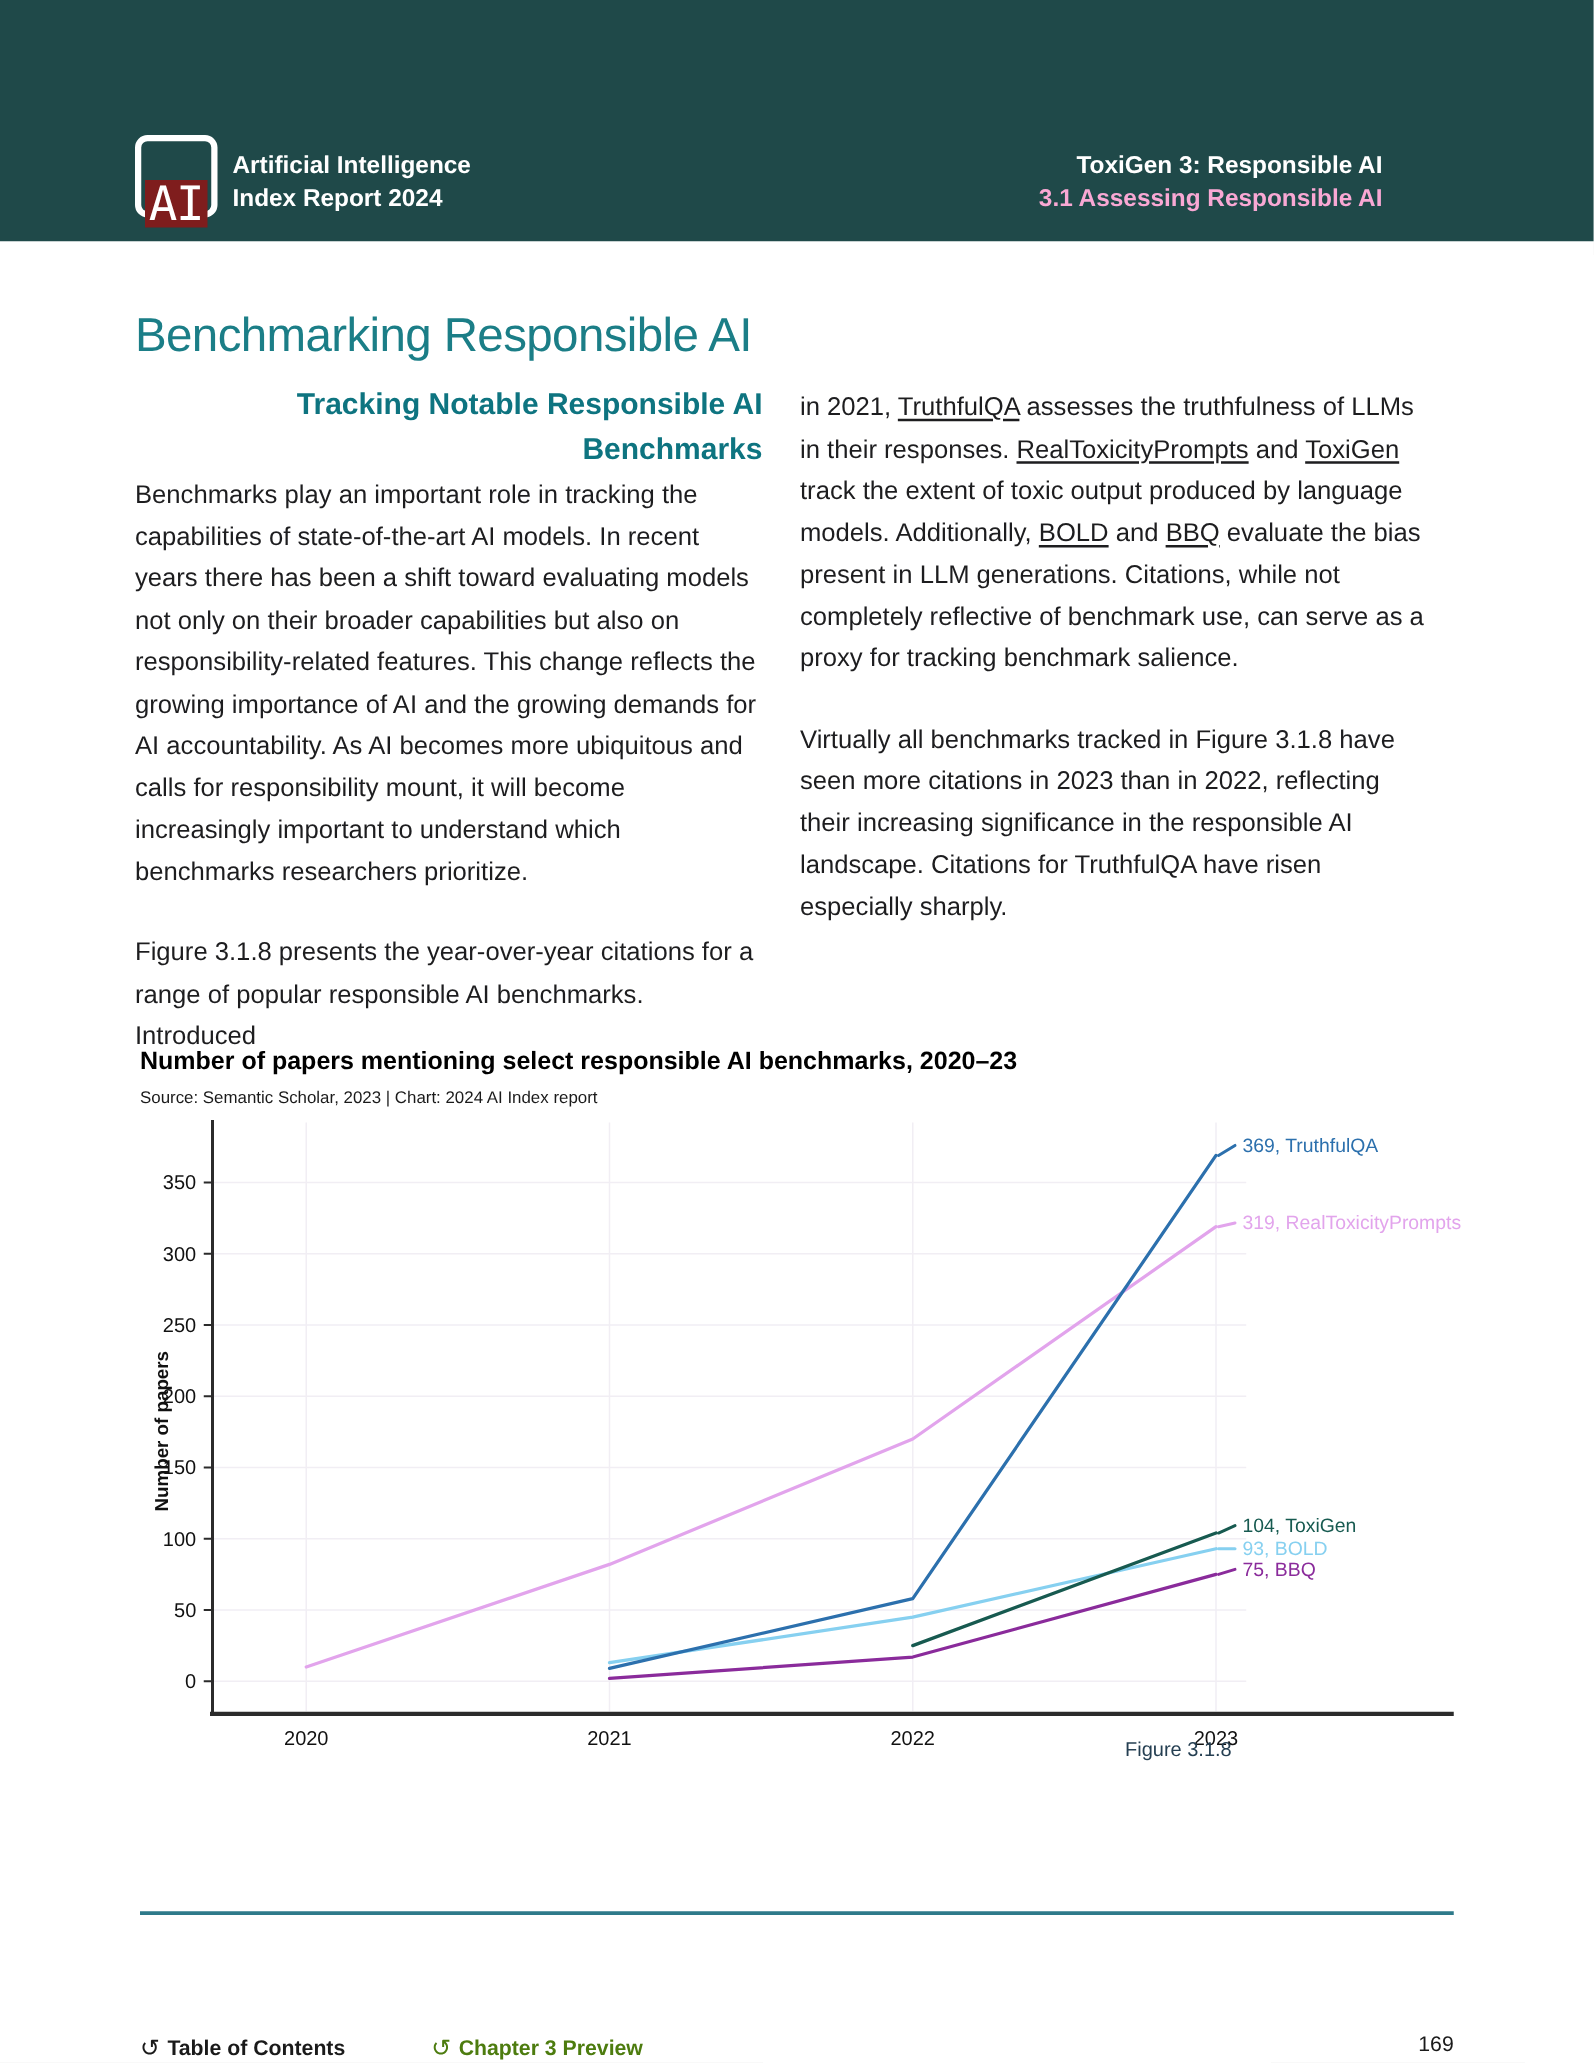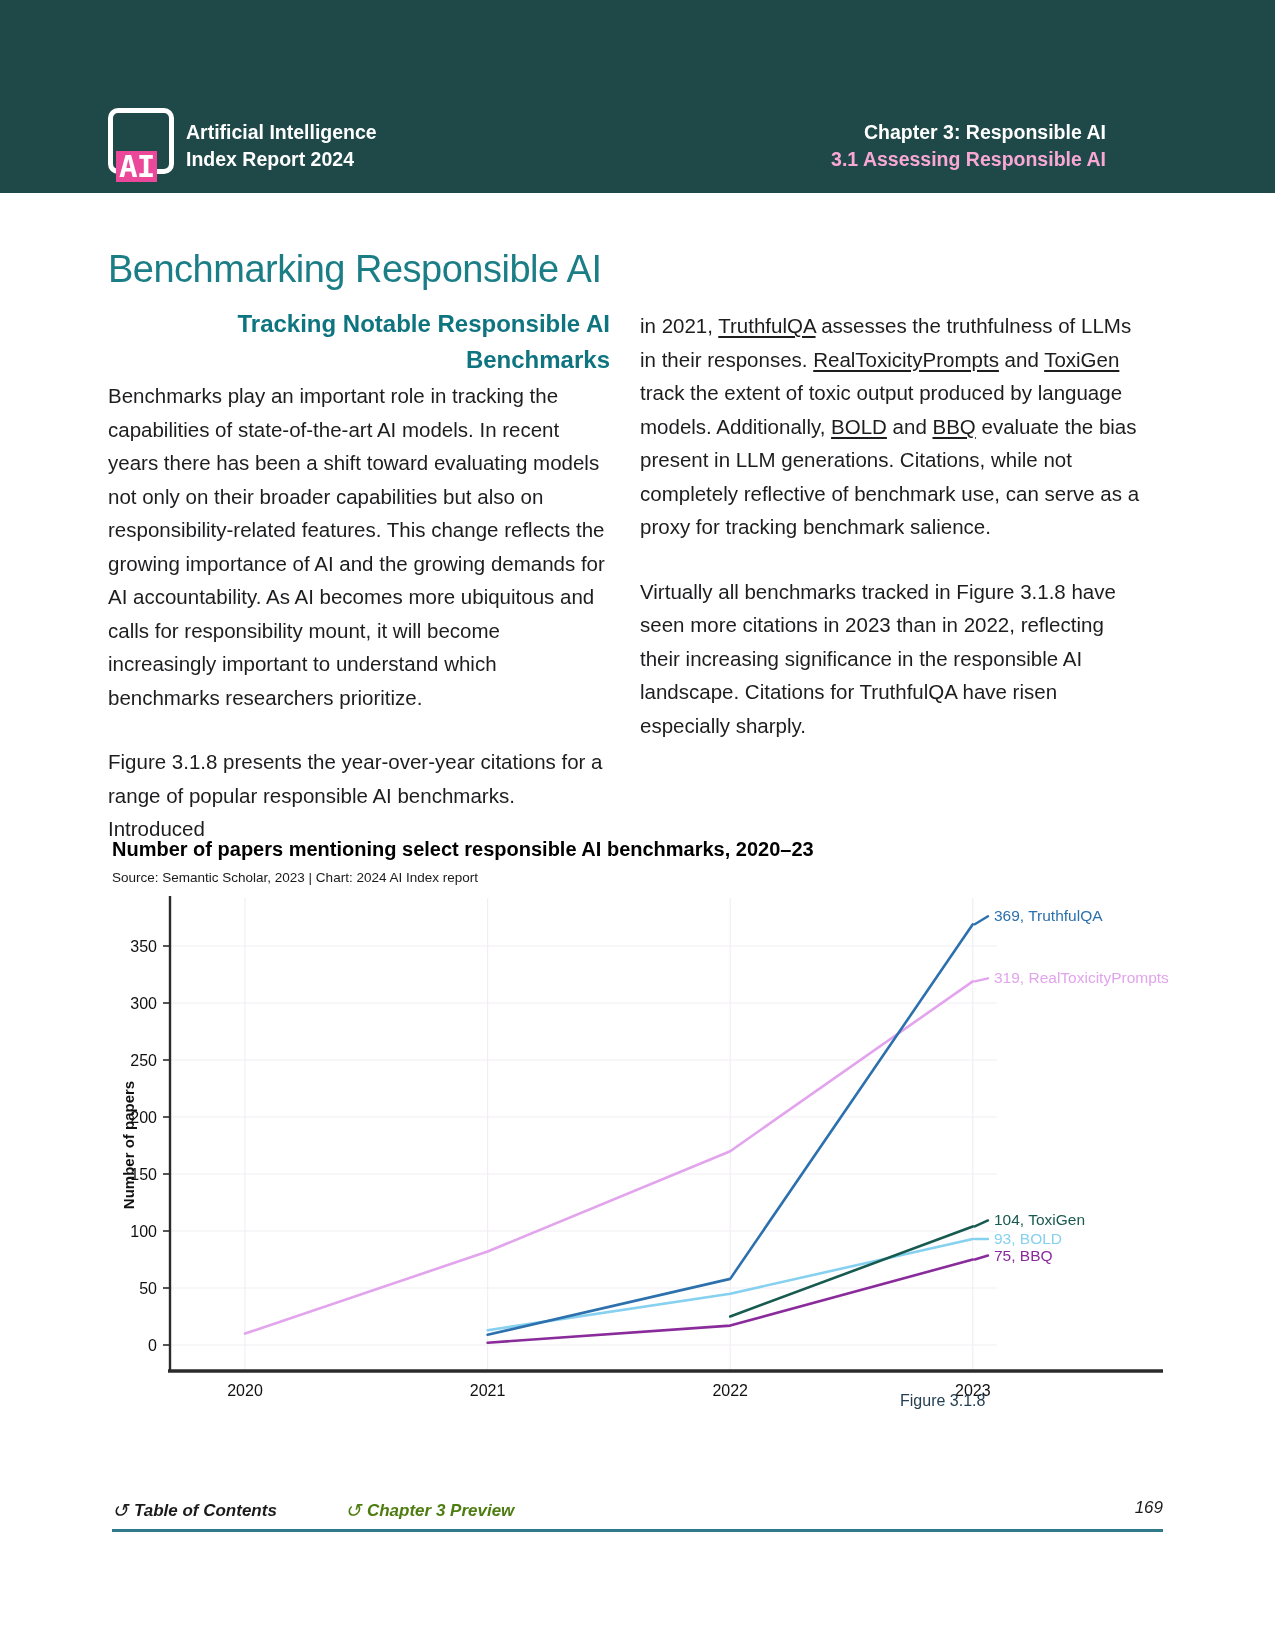--- a/index.html
+++ b/index.html
@@ -14,23 +14,23 @@
   .header {
     position: absolute; left: 0; top: 0; width: 1275px; height: 193px;
     background: #1f4949;
   }
   .logo-box {
     position: absolute; left: 108px; top: 108px; width: 66px; height: 66px;
     border: 5px solid #ffffff; border-radius: 10px;
   }
   .logo-ai {
     position: absolute; left: 3px; bottom: -13px;
-    background: #ec4899; padding: 0 3px;
-    font-family: "DejaVu Sans Mono", monospace; font-weight: bold;
-    font-size: 31px; line-height: 1; color: #ffffff; letter-spacing: -1px;
+    background: #7f1d1d; padding: 0 3px;
+    font-family: "DejaVu Sans Mono", monospace; font-weight: normal;
+    font-size: 38px; line-height: 1; color: #ffffff; letter-spacing: -1px;
   }
   .brand {
     position: absolute; left: 186px; top: 119px;
     color: #ffffff; font-weight: bold; font-size: 19.5px; line-height: 27px;
   }
   .header-right {
     position: absolute; right: 169px; top: 119px; text-align: right;
     font-weight: bold; font-size: 19.5px; line-height: 27px;
   }
   .header-right .chapter { color: #ffffff; }
@@ -73,41 +73,41 @@
   .figure-caption {
     position: absolute; left: 900px; top: 1392px; width: 263px;
     font-size: 16px; color: #253f52;
   }
 
   
   .footer-rule {
     position: absolute; left: 112px; top: 1529px; width: 1051px; height: 3px;
     background: #2e7a8a;
   }
-  .footer-item { position: absolute; top: 1498px; font-size: 17px; font-weight: bold; font-style: italic; }
+  .footer-item { position: absolute; top: 1626px; font-size: 17px; font-weight: bold; }
   .footer-toc { left: 112px; color: #1a1a1a; }
   .footer-preview { left: 345px; color: #4d7c0f; }
   .footer-page { left: 900px; width: 263px; text-align: right; color: #1a1a1a; font-weight: normal; }
   .return-icon { font-size: 19px; margin-right: 6px; position: relative; top: 1px; font-weight: normal; }
 </style>
 </head>
 <body>
 
 <div class="page">
 
   <div class="header">
     <div class="logo-box">
       <span class="logo-ai">AI</span>
     </div>
     <div class="brand">
       <div>Artificial Intelligence</div>
       <div>Index Report 2024</div>
     </div>
     <div class="header-right">
-      <div class="chapter">Chapter 3: Responsible AI</div>
+      <div class="chapter">ToxiGen 3: Responsible AI</div>
       <div class="section">3.1 Assessing Responsible AI</div>
     </div>
   </div>
 
   <h1 class="page-title">Benchmarking Responsible AI</h1>
 
   <div class="col col-left">
     <h2>Tracking Notable Responsible AI Benchmarks</h2>
     <p>Benchmarks play an important role in tracking the capabilities of state-of-the-art AI models. In recent years there has been a shift toward evaluating models not only on their broader capabilities but also on responsibility-related features. This change reflects the growing importance of AI and the growing demands for AI accountability. As AI becomes more ubiquitous and calls for responsibility mount, it will become increasingly important to understand which benchmarks researchers prioritize.</p>
     <p>Figure 3.1.8 presents the year-over-year citations for a range of popular responsible AI benchmarks. Introduced</p>

